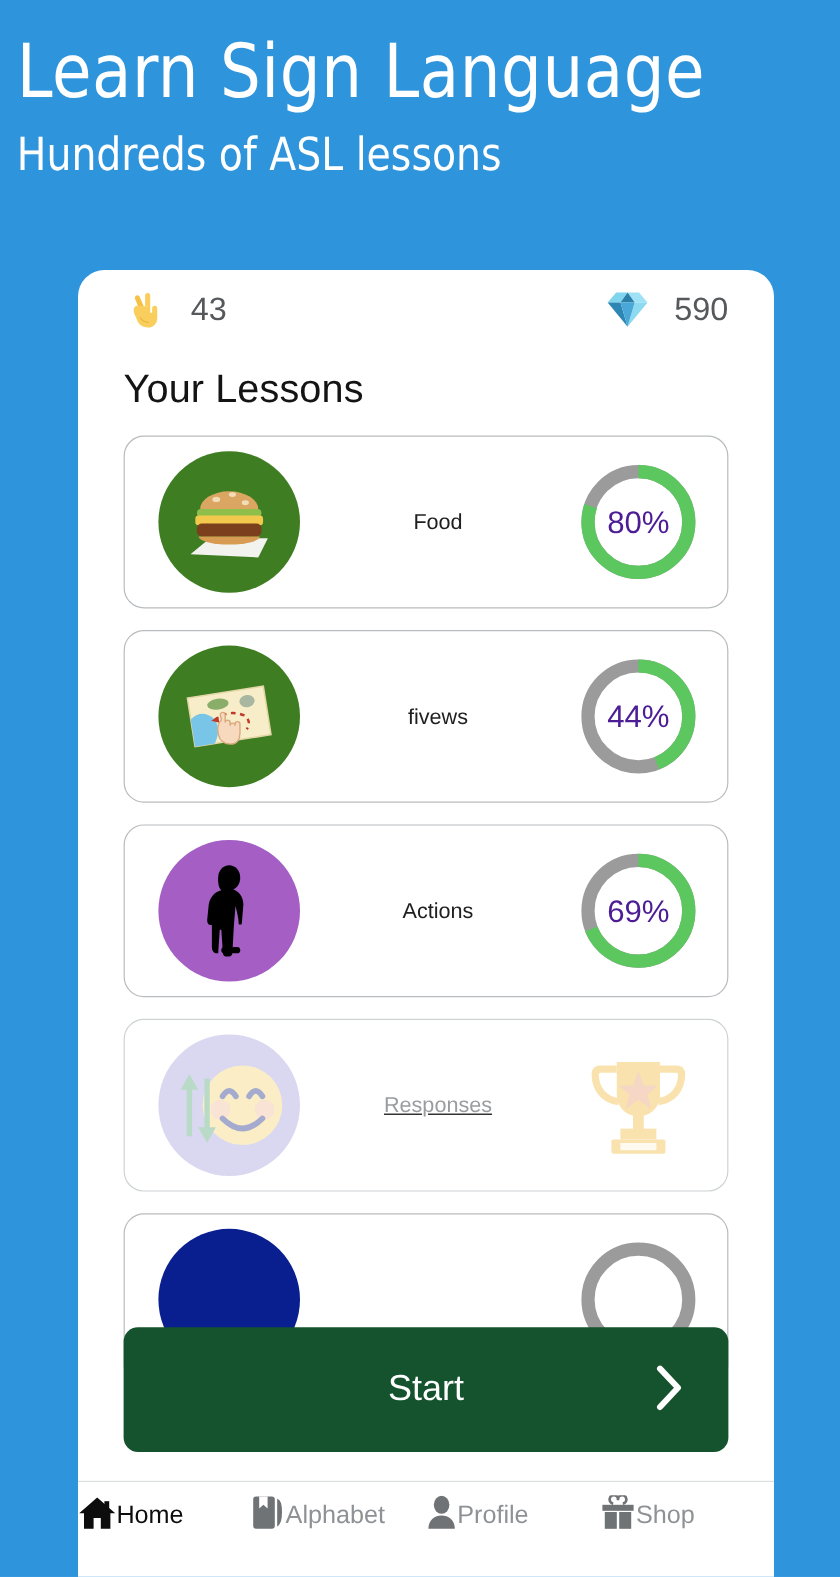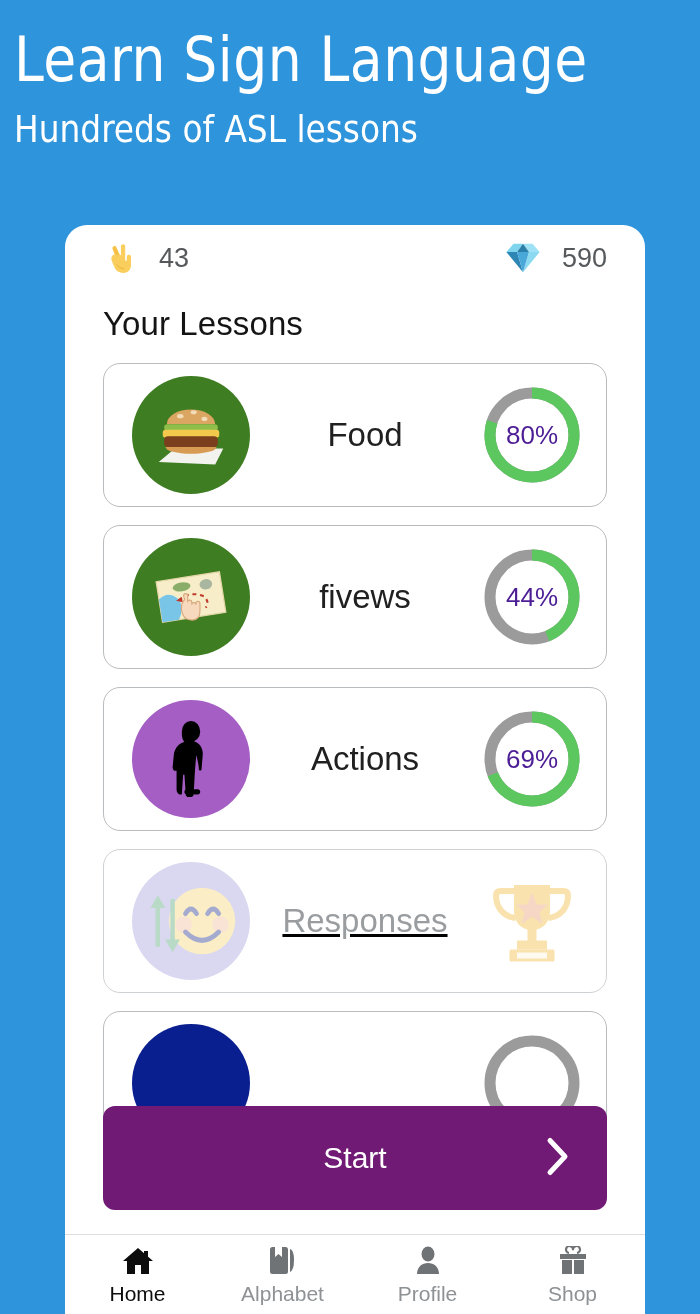--- a/index.html
+++ b/index.html
@@ -116,21 +116,21 @@
     border-radius: 50%;
     flex: 0 0 auto;
     display: flex;
     align-items: center;
     justify-content: center;
     overflow: hidden;
   }
   .lesson-label {
     flex: 1 1 auto;
     text-align: center;
-    font-size: 33px;
+    font-size: 18px;
     color: #202020;
     padding: 0 6px;
   }
   .locked .lesson-label { color: #9a9da0; }
 
   .lesson-ring {
     width: 104px;
     height: 104px;
     flex: 0 0 auto;
     position: relative;
@@ -155,21 +155,21 @@
   
   .start-wrap {
     position: absolute;
     left: 38px;
     right: 38px;
     bottom: 104px;
   }
   .start-btn {
     position: relative;
     height: 104px;
-    background: #701a75;
+    background: #14532d;
     border: none;
     border-radius: 12px;
     width: 100%;
     display: flex;
     align-items: center;
     justify-content: center;
     cursor: pointer;
   }
   .start-label {
     font-size: 30px;
@@ -190,21 +190,21 @@
     left: 0; right: 0; bottom: 0;
     height: 79px;
     background: #ffffff;
     border-top: 1.3px solid #dcdfe1;
     display: flex;
     align-items: flex-start;
   }
   .nav-item {
     flex: 1 1 0;
     display: flex;
-    flex-direction: column;
+    flex-direction: row;
     align-items: center;
     justify-content: flex-start;
     padding-top: 9px;
     cursor: pointer;
   }
   .nav-icon {
     height: 34px;
     display: flex;
     align-items: center;
     justify-content: center;

